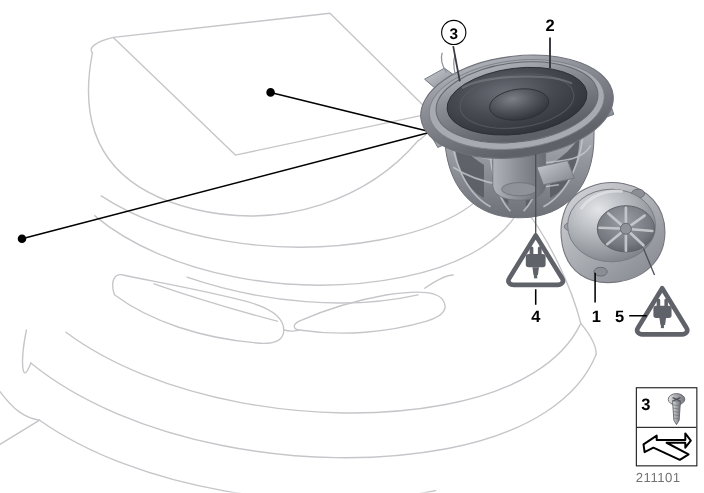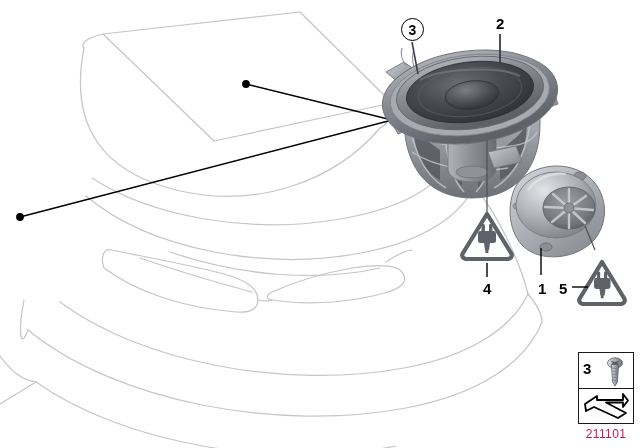--- a/index.html
+++ b/index.html
@@ -89,24 +89,23 @@
   .legend-arrow {
     position: absolute;
     left: 3px;
     top: 2px;
   }
   .diagram-number {
     position: absolute;
     left: 578px;
     top: 427px;
     width: 56px;
-    text-align: center;
     font-family: "Liberation Sans", sans-serif;
     font-size: 12px;
-    color: #be185d;
+    color: #737373;
     letter-spacing: 0.4px;
   }
 </style>
 </head>
 <body>
 
 <div id="stage">
 
   <svg class="layer" viewBox="0 0 640 448" xmlns="http://www.w3.org/2000/svg">
     <g fill="none" stroke="#c6c6ca" stroke-width="1.25" stroke-linecap="round" stroke-linejoin="round">

